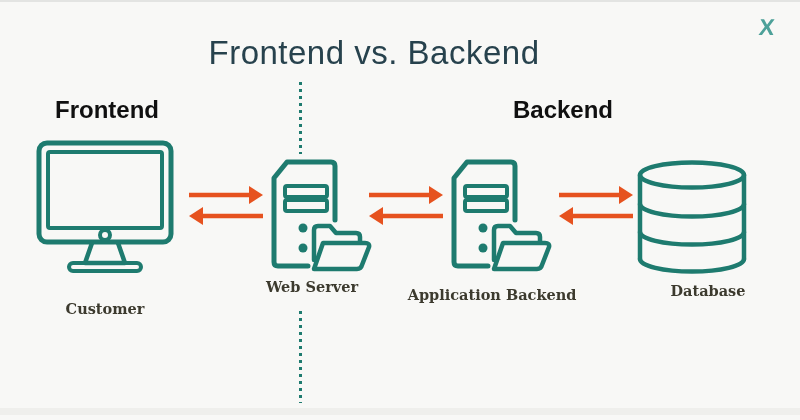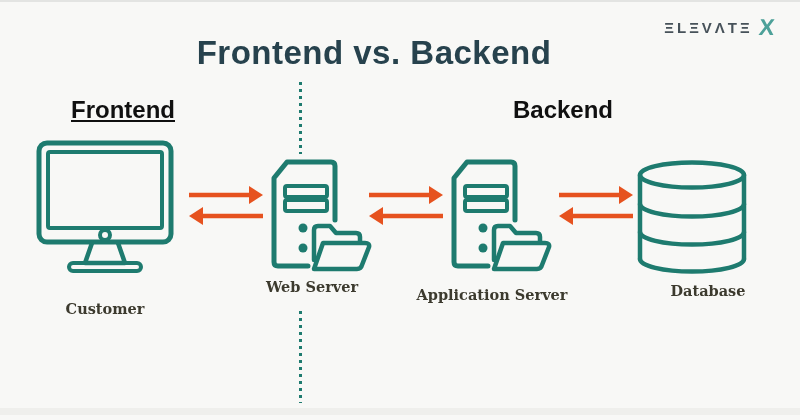--- a/index.html
+++ b/index.html
@@ -18,39 +18,39 @@
     position:relative;width:800px;height:420px;overflow:hidden;
     background:var(--bg);
     font-family:"Liberation Sans",sans-serif;
   }
   .abs{position:absolute;}
   .top-hairline{left:0;top:0;width:800px;height:2px;background:#e3e4e2;}
   .bottom-band{left:0;top:408px;width:800px;height:7px;background:#efefec;}
 
   .page-title{
     top:34px;left:374px;transform:translateX(-50%);
-    font-size:33px;font-weight:700;letter-spacing:.5px;
+    font-size:33px;font-weight:400;letter-spacing:.5px;
     color:var(--title);white-space:nowrap;
   }
 
   .logo{top:16px;right:26px;display:flex;align-items:center;gap:6px;}
   .logo .word{
     font-size:15px;font-weight:700;letter-spacing:3px;
     color:var(--wordmark);
   }
   .logo .xmark{
     font-size:23px;font-weight:800;color:var(--brand-x);
     transform:skewX(-6deg);line-height:1;
   }
 
   .section-label{
     font-size:24px;font-weight:700;color:var(--heading);
     transform:translateX(-50%);white-space:nowrap;
   }
-  .section-frontend{left:123px;top:96px;text-decoration:underline;}
+  .section-frontend{left:107px;top:96px;}
   .section-backend{left:563px;top:96px;text-align:center;}
 
   .dotted{
     width:3px;left:299px;
     background-image:repeating-linear-gradient(to bottom,var(--icon-stroke) 0 3px,transparent 3px 7px);
   }
   .dotted-top{top:82px;height:72px;}
   .dotted-bottom{top:311px;height:92px;}
 
   .node-label{
@@ -66,21 +66,20 @@
 </style>
 </head>
 <body>
 
 <div class="abs top-hairline"></div>
 <div class="abs bottom-band"></div>
 
 <div class="abs page-title">Frontend vs. Backend</div>
 
 <div class="abs logo">
-  <span class="word">ΞLΞVΛTΞ</span>
   <span class="xmark">X</span>
 </div>
 
 <div class="abs section-label section-frontend">Frontend</div>
 <div class="abs section-label section-backend">Backend</div>
 
 <div class="abs dotted dotted-top"></div>
 <div class="abs dotted dotted-bottom"></div>
 
 <div class="abs" style="left:36px;top:140px;">
@@ -129,21 +128,21 @@
   <svg width="105" height="112" viewBox="0 0 105 112">
     <path class="teal-stroke" d="M38,106 L8,106 Q4,106 4,102 L4,18 L17,2 L61,2 Q65,2 65,6 L65,60" stroke-width="5"></path>
     <rect class="teal-stroke" x="15" y="26" width="42" height="11" rx="2" stroke-width="4"></rect>
     <rect class="teal-stroke" x="15" y="40" width="42" height="11" rx="2" stroke-width="4"></rect>
     <circle class="teal-fill" cx="33" cy="68" r="4.5"></circle>
     <circle class="teal-fill" cx="33" cy="88" r="4.5"></circle>
     <path class="teal-stroke" d="M44,100 L44,70 Q44,66 48,66 L60,66 L66,73 L86,73 Q90,73 90,77 L90,81" stroke-width="4.5"></path>
     <path class="teal-stroke" d="M44,109 L53,83 L95,83 Q100,83 99,87 L92,105 Q91,109 87,109 Z" stroke-width="4.5"></path>
   </svg>
 </div>
-<div class="abs node-label" style="left:492px;top:286px;">Application Server</div>
+<div class="abs node-label" style="left:492px;top:286px;">Application Backend</div>
 
 <div class="abs" style="left:558px;top:184px;">
   <svg width="76" height="42" viewBox="0 0 76 42">
     <rect class="arrow-fill" x="1" y="8.75" width="61" height="4.5"></rect>
     <polygon class="arrow-fill" points="61,2 75,11 61,20"></polygon>
     <rect class="arrow-fill" x="14" y="29.75" width="61" height="4.5"></rect>
     <polygon class="arrow-fill" points="15,23 1,32 15,41"></polygon>
   </svg>
 </div>
 

